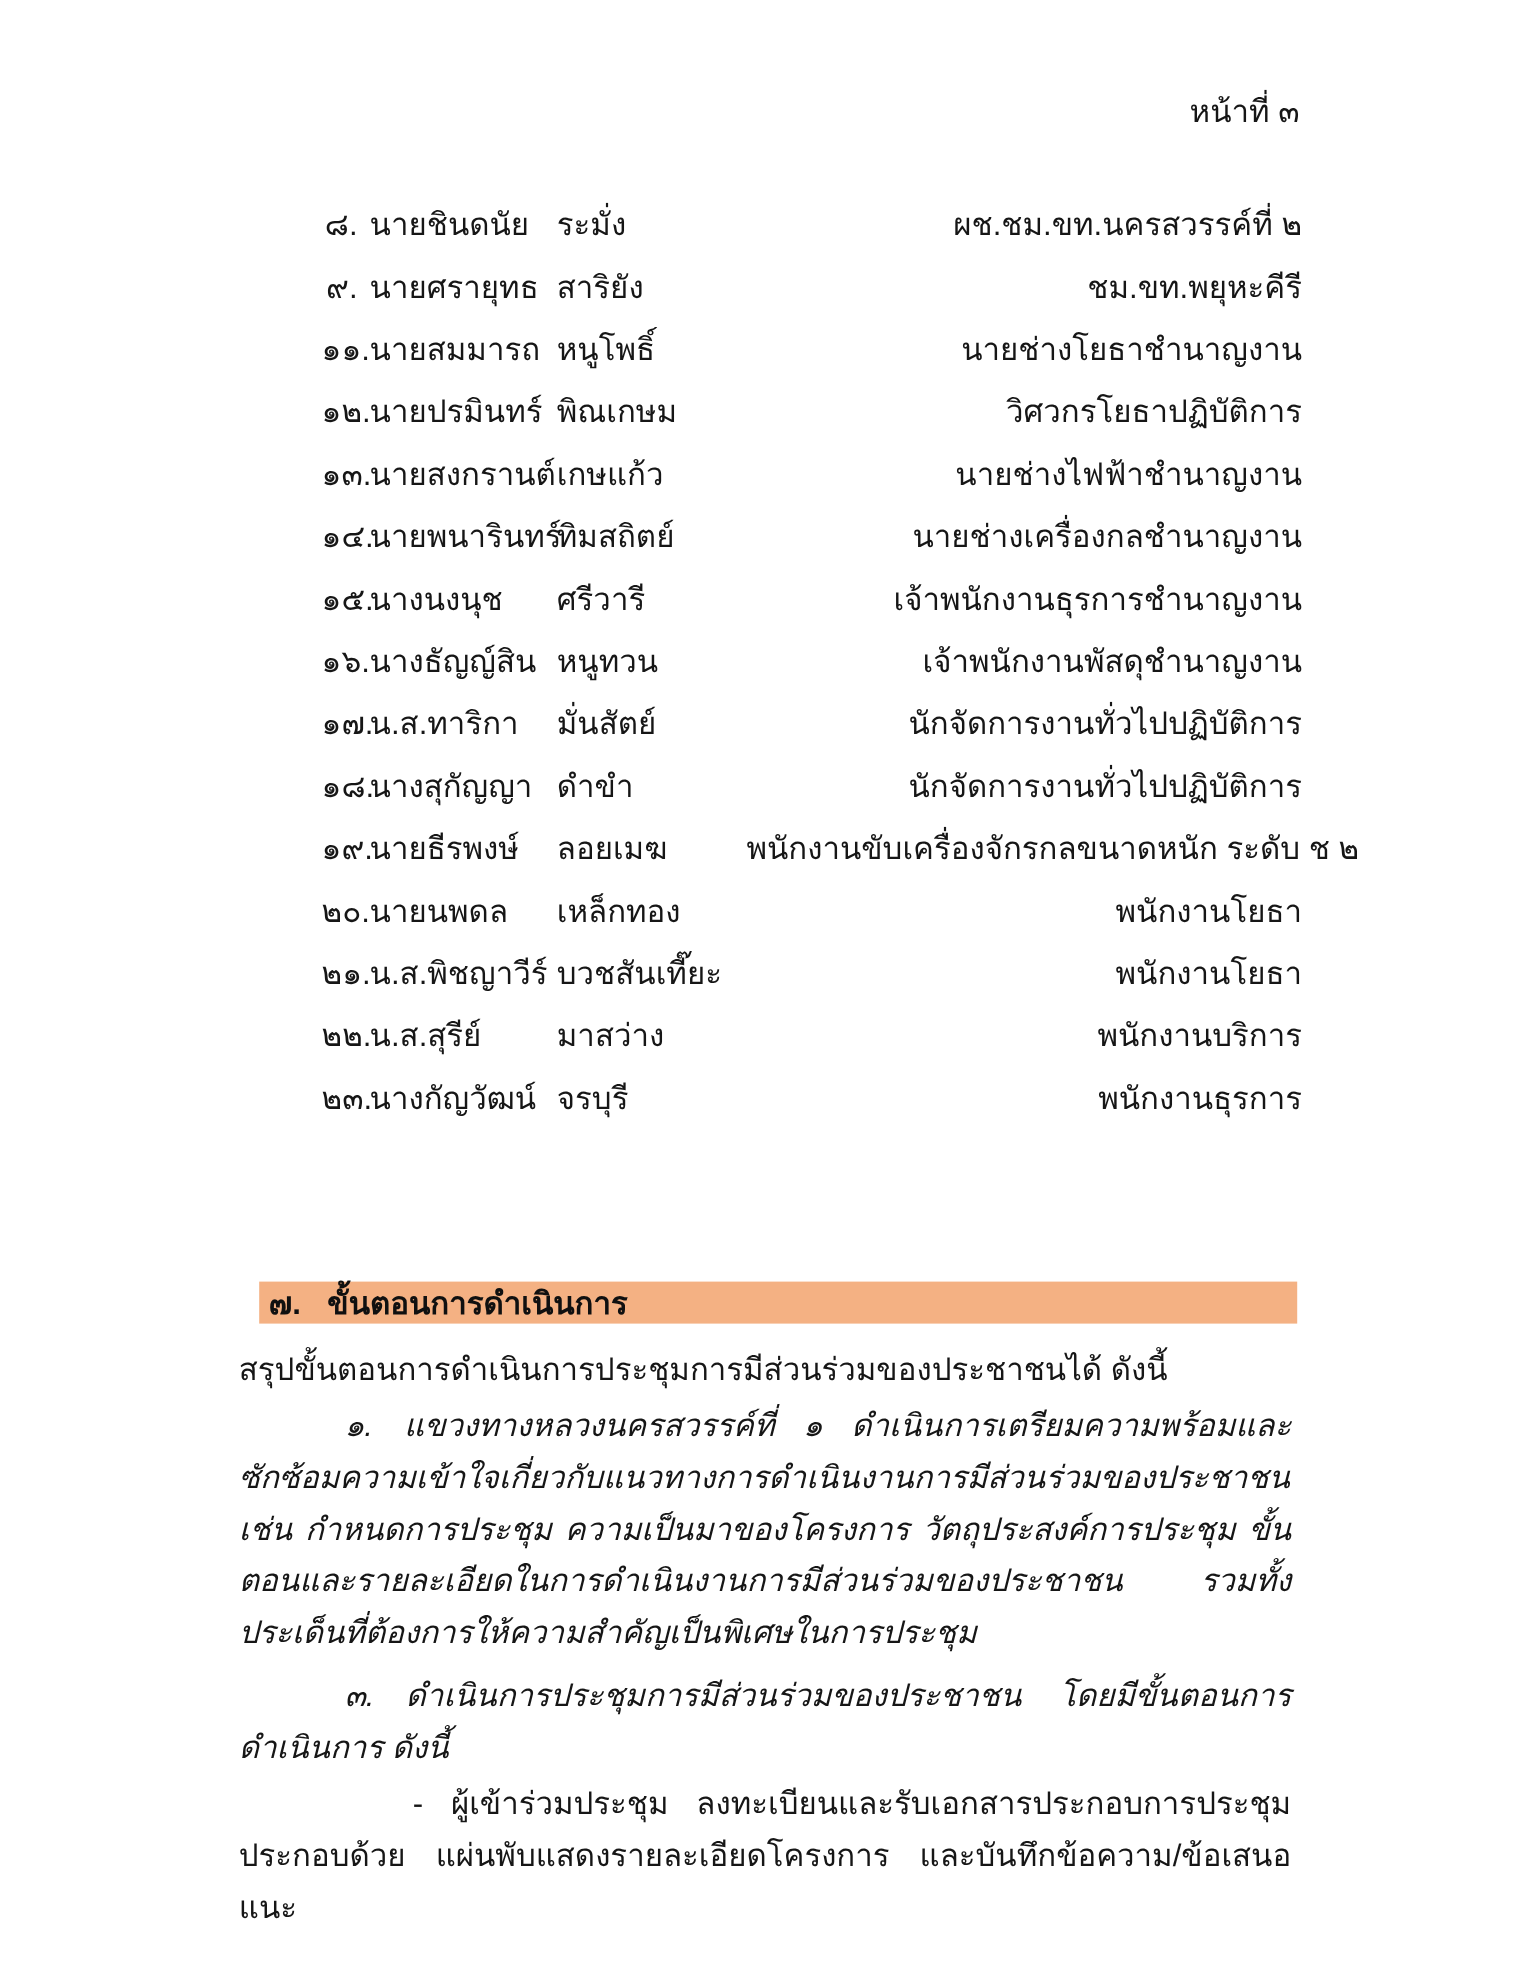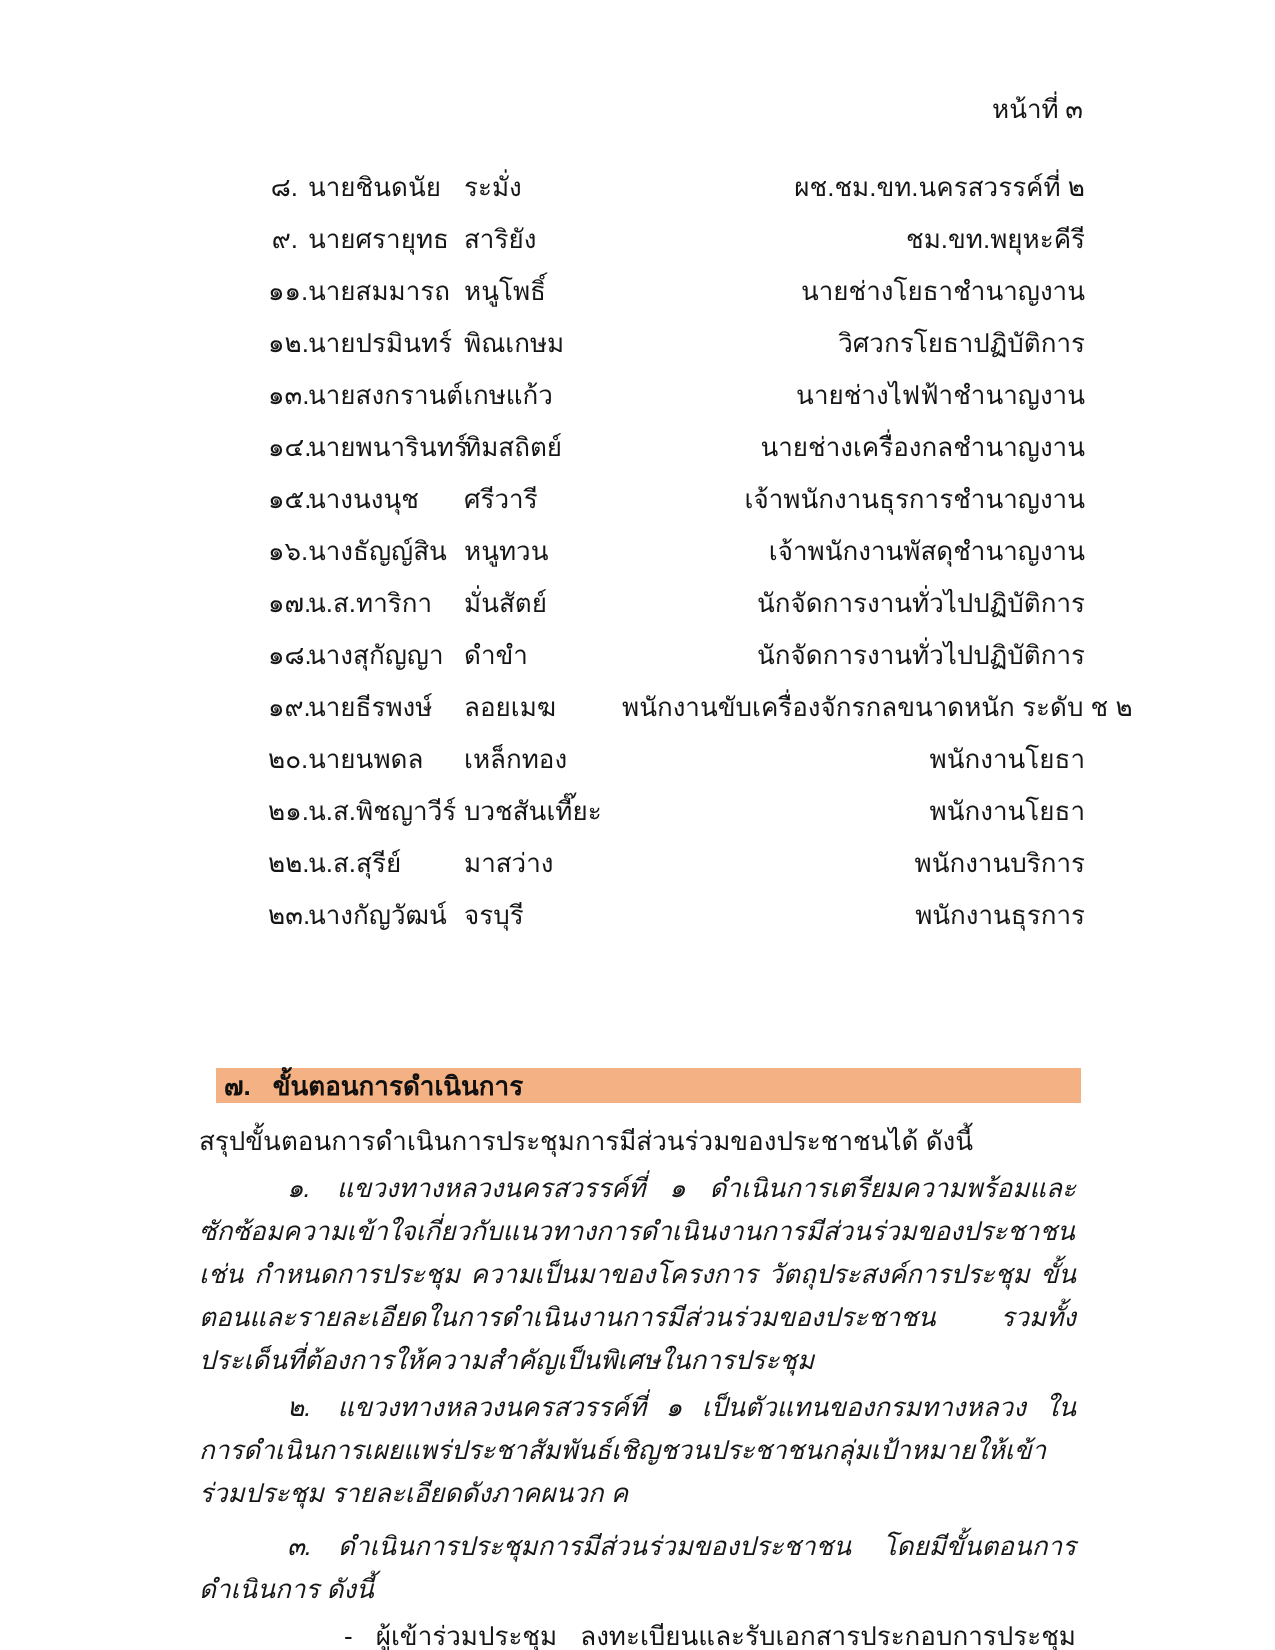--- a/index.html
+++ b/index.html
@@ -7,25 +7,24 @@
     position: relative;
     width: 1275px;
     height: 1650px;
     background: #ffffff;
     font-family: "Liberation Sans", sans-serif;
     color: #161616;
     overflow: hidden;
   }
   .page-number {
     position: absolute;
-    top: 88px;
+    top: 72px;
     right: 192px;
     font-size: 26px;
     white-space: nowrap;
-    font-family: Liberation Serif, serif;
   }
   .attendee-list {
     position: absolute;
     top: 160px;
     left: 268px;
     right: 190px;
   }
   .row {
     display: flex;
     align-items: center;
@@ -185,20 +184,19 @@
   <div class="section-bar" style="background: rgb(244, 177, 131);">
     <span class="section-number">๗.</span>
     <span class="section-title">ขั้นตอนการดำเนินการ</span>
   </div>
 
   <div class="body-block">
     <p class="para">สรุปขั้นตอนการดำเนินการประชุมการมีส่วนร่วมของประชาชนได้ ดังนี้</p>
 
     <p class="para justify item-indent"><span class="item-no">๑.</span><span class="item-text">แขวงทางหลวงนครสวรรค์ที่ ๑  ดำเนินการเตรียมความพร้อมและซักซ้อมความเข้าใจเกี่ยวกับแนวทางการดำเนินงานการมีส่วนร่วมของประชาชน เช่น กำหนดการประชุม ความเป็นมาของโครงการ วัตถุประสงค์การประชุม  ขั้นตอนและรายละเอียดในการดำเนินงานการมีส่วนร่วมของประชาชน รวมทั้งประเด็นที่ต้องการให้ความสำคัญเป็นพิเศษในการประชุม</span></p>
 
-    <p class="para justify item-indent"><span class="item-no">๒.</span><span class="item-text">แขวงทางหลวงนครสวรรค์ที่ ๑  เป็นตัวแทนของกรมทางหลวง ในการดำเนินการเผยแพร่ประชาสัมพันธ์เชิญชวนประชาชนกลุ่มเป้าหมายให้เข้าร่วมประชุม รายละเอียดดังภาคผนวก ค</span></p>
 
     <p class="para justify item-indent item-3"><span class="item-no">๓.</span><span class="item-text">ดำเนินการประชุมการมีส่วนร่วมของประชาชน โดยมีขั้นตอนการดำเนินการ ดังนี้</span></p>
 
     <p class="para justify sub-indent">- ผู้เข้าร่วมประชุม ลงทะเบียนและรับเอกสารประกอบการประชุม ประกอบด้วย แผ่นพับแสดงรายละเอียดโครงการ และบันทึกข้อความ/ข้อเสนอแนะ</p>
   </div>
 
 </div>
 
 </body></html>

